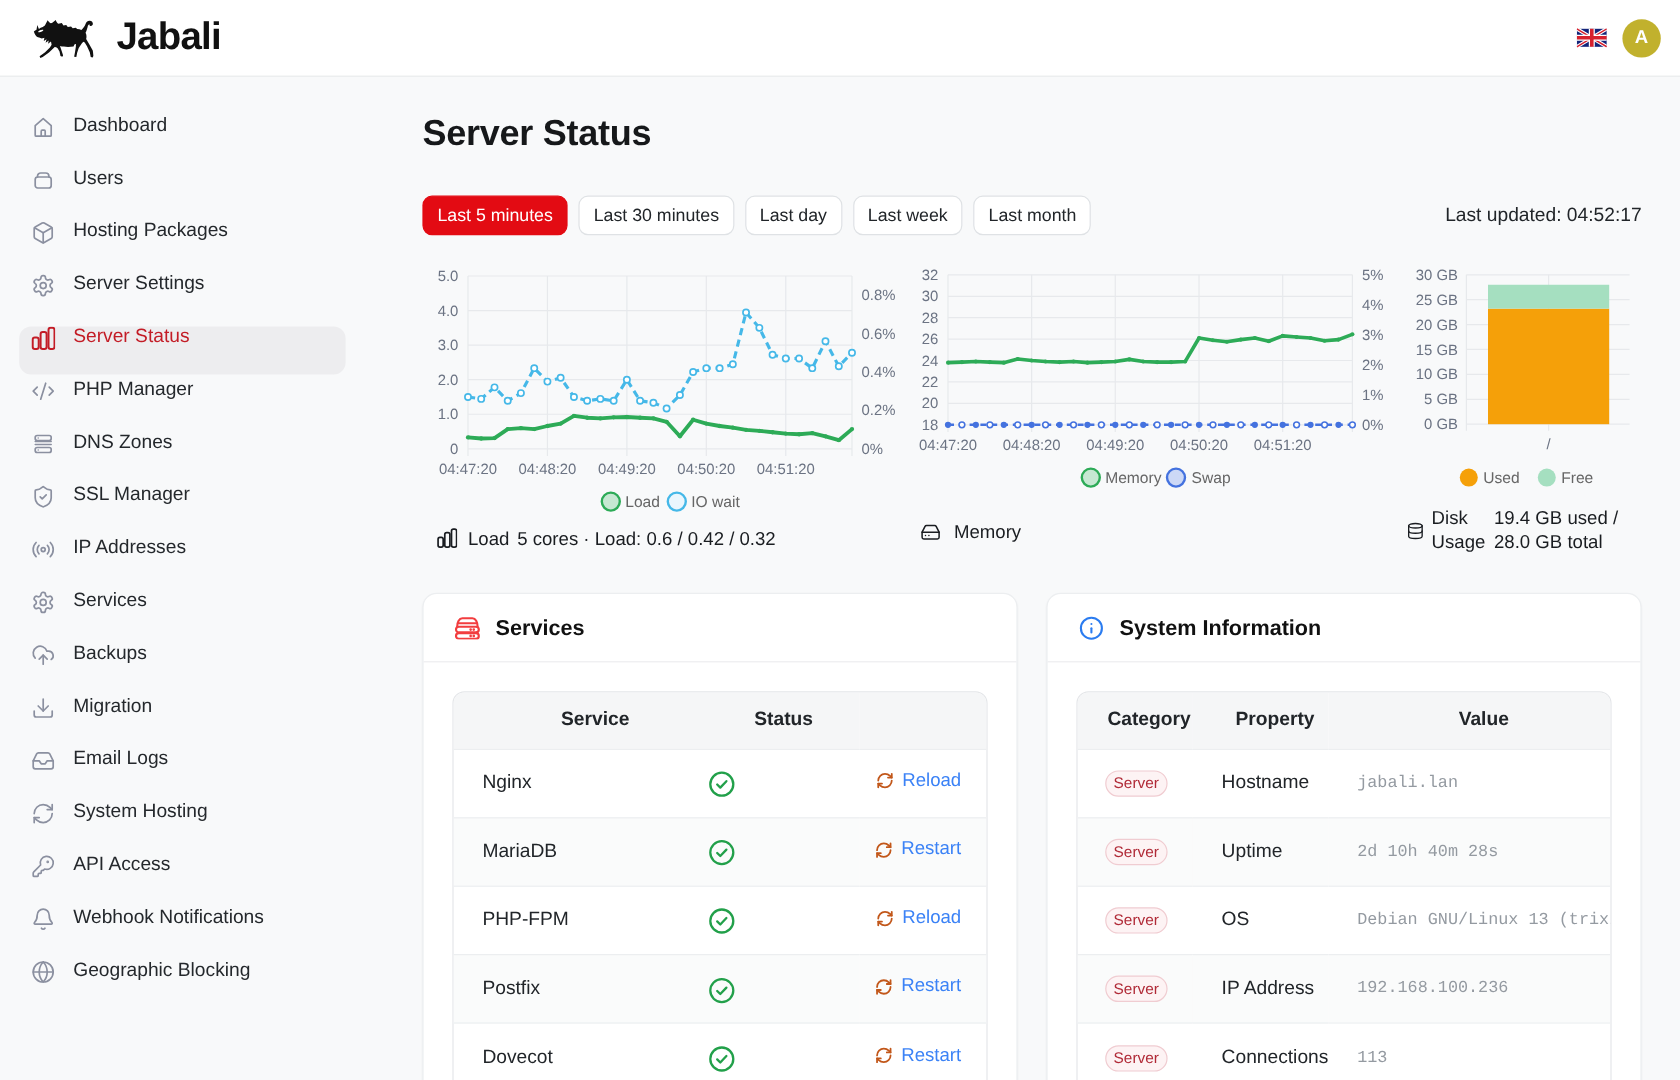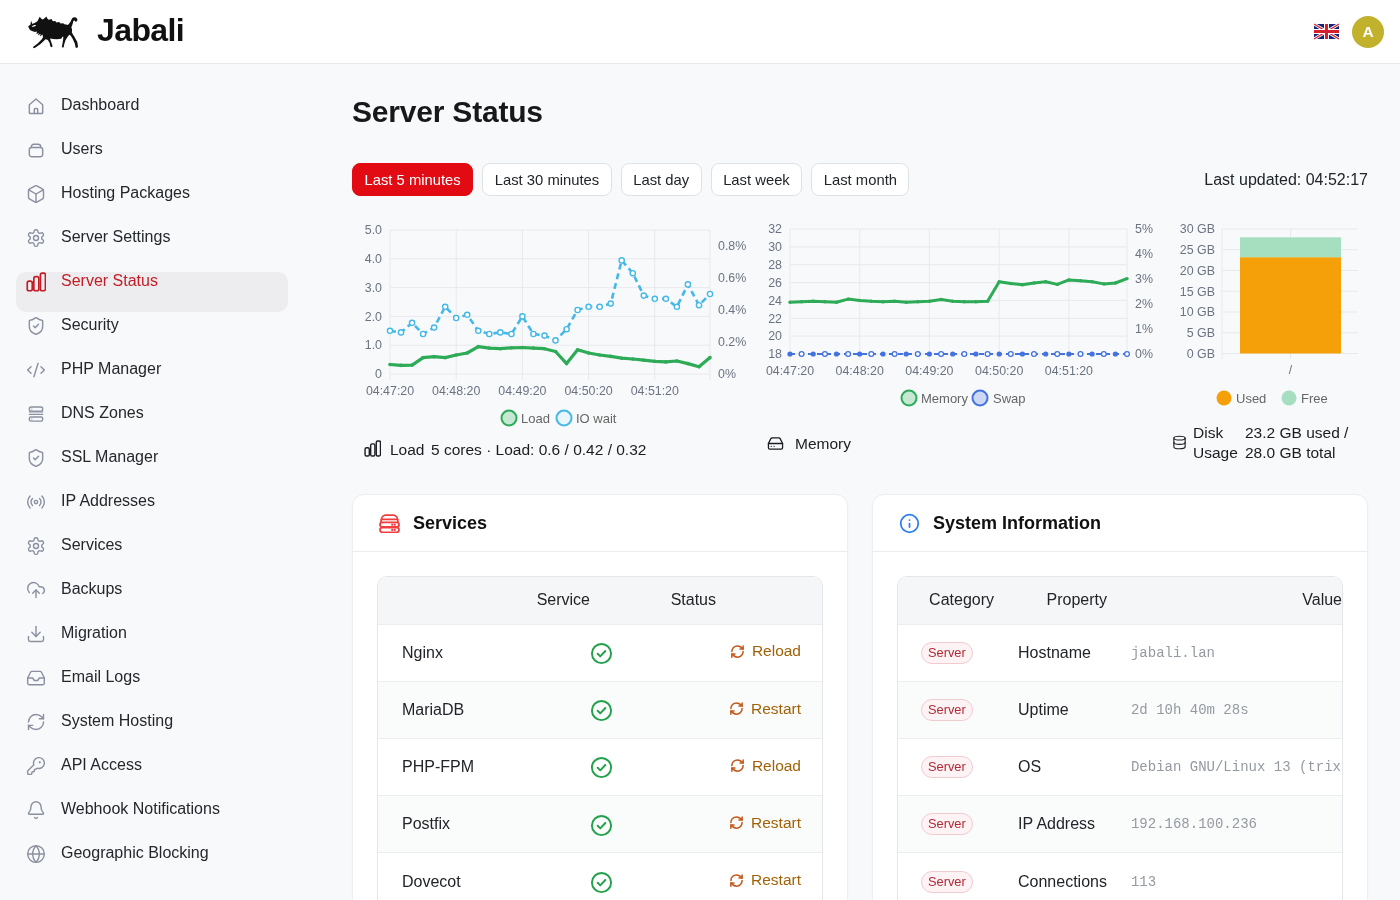--- a/index.html
+++ b/index.html
@@ -22,29 +22,29 @@
 .stat{position:absolute;font-size:15.5px;color:#1a1d21;line-height:20px}
 .stat .ic{position:absolute;line-height:0}
 .stat .lab{position:absolute;white-space:pre-line}
 .stat .val{position:absolute}
 .card{position:absolute;top:494px;width:496px;height:480px;background:#fff;border:1px solid #eceef0;border-radius:12px;box-shadow:0 1px 2px rgba(0,0,0,.04)}
 .card .hd{display:flex;align-items:center;height:57px;padding-left:26px;border-bottom:1px solid #ededef}
 .card .hd .cic{line-height:0;margin-right:13px}
 .card .hd b{font-size:18px;color:#111}
 .twrap{margin:24px;border:1px solid #e4e6e9;border-radius:10px;overflow:hidden}
 table{width:100%;border-collapse:collapse;font-size:16px}
-thead th{height:47px;background:#f5f6f7;text-align:right;font-weight:400;color:#212529}
+thead th{height:47px;background:#f5f6f7;text-align:center;font-weight:700;color:#212529}
 tbody td{height:57.2px;border-top:1px solid #eceef0}
 tbody tr.alt td{background:#fafbfb}
 #svc th:nth-child(1){width:212px;padding-left:24px}
 #svc th:nth-child(2){width:126px}
 #svc td.sn{padding-left:24px}
 #svc td.st svg{display:block;margin-top:2px}
 #svc td.ac{text-align:right;padding-right:21px}
-.lnk{display:inline-flex;align-items:center;gap:7px;color:#a16207;font-size:15.5px}
+.lnk{display:inline-flex;align-items:center;gap:7px;color:#3b82f6;font-size:15.5px}
 #sys th:nth-child(1){width:96px;padding-left:23px}
 #sys th:nth-child(2){width:110px;padding-left:24px}
 #sys th:nth-child(3){padding-left:24px}
 #sys td.cat{padding-left:23px}
 #sys td.pr{padding-left:24px}
 #sys td.val{padding-left:24px;font-family:"Liberation Mono",monospace;font-size:14px;color:#949aa1;white-space:nowrap;overflow:hidden;max-width:219px}
 .badge{display:inline-block;font-size:12.8px;color:#b02a37;background:#fdf3f4;border:1px solid #f0ccd1;border-radius:999px;padding:2px 6px;line-height:1.25}
 </style></head>
 <body>
 <header>
@@ -124,27 +124,20 @@
         </svg></span>
       <span>Server Settings</span>
     </div>
 <div class="active">
       <span class="nic"><svg width="20" height="20" viewBox="0 0 24 24" fill="none" stroke="#c31c26" stroke-width="1.7" stroke-linecap="round" stroke-linejoin="round">
           <rect x="1.5" y="11" width="6" height="11.5" rx="2.2" stroke-width="2"></rect>
           <rect x="9.4" y="5.5" width="6" height="17" rx="2.2" stroke-width="2"></rect>
           <rect x="17.3" y="1.3" width="6" height="21.2" rx="2.2" stroke-width="2"></rect>
         </svg></span>
       <span>Server Status</span>
-    </div>
-<div>
-      <span class="nic"><svg width="20" height="20" viewBox="0 0 24 24" fill="none" stroke="#8b90a0" stroke-width="1.7" stroke-linecap="round" stroke-linejoin="round">
-          <path d="M20 13c0 5-3.5 7.5-7.66 8.95a1 1 0 0 1-.67-.01C7.5 20.5 4 18 4 13V6a1 1 0 0 1 1-1c2 0 4.5-1.2 6.24-2.72a1.17 1.17 0 0 1 1.52 0C14.51 3.81 17 5 19 5a1 1 0 0 1 1 1z"></path>
-          <path d="m9 12 2 2 4-4"></path>
-        </svg></span>
-      <span>Security</span>
     </div>
 <div>
       <span class="nic"><svg width="20" height="20" viewBox="0 0 24 24" fill="none" stroke="#8b90a0" stroke-width="1.7" stroke-linecap="round" stroke-linejoin="round">
           <path d="m18 16 4-4-4-4"></path>
           <path d="m6 8-4 4 4 4"></path>
           <path d="m14.5 4-5 16"></path>
         </svg></span>
       <span>PHP Manager</span>
     </div>
 <div>
@@ -483,21 +476,21 @@
       </svg></span>
   <span class="lab" style="left:39px;top:11px">Memory</span>
 </div>
 <div class="stat" style="left:1160px;top:423px;width:208px;height:46px">
   <span class="ic" style="left:12px;top:12px"><svg width="15" height="15" viewBox="0 0 24 24" fill="none" stroke="#1a1d21" stroke-width="1.8" stroke-linecap="round" stroke-linejoin="round">
         <ellipse cx="12" cy="5" rx="9" ry="3"></ellipse>
         <path d="M3 5v14a9 3 0 0 0 18 0V5"></path>
         <path d="M3 12a9 3 0 0 0 18 0"></path>
       </svg></span>
   <span class="lab" style="left:33px;top:0px;width:55px">Disk Usage</span>
-  <span class="val" style="left:85px;top:0px;width:120px">23.2 GB used / 28.0 GB total</span>
+  <span class="val" style="left:85px;top:0px;width:120px">19.4 GB used / 28.0 GB total</span>
 </div>
 <div class="card" style="left:352px">
   <div class="hd">
       <span class="cic"><svg width="21" height="19" viewBox="0 0 21 19" fill="none" stroke="#f23d3f" stroke-width="1.8" stroke-linecap="round" stroke-linejoin="round">
           <path d="M2 8.3 C2 4.4 3.7 1.2 6.3 1.2 H14.7 C17.3 1.2 19 4.4 19 8.3"></path>
           <path d="M2.6 5.4 H18.4"></path>
           <rect x="1" y="8.3" width="19" height="4.7" rx="2.35"></rect>
           <rect x="1" y="13.6" width="19" height="4.7" rx="2.35"></rect>
           <path d="M13.2 10.65 h.01 M15.8 10.65 h.01 M13.2 15.95 h.01 M15.8 15.95 h.01" stroke-width="2.2"></path>
         </svg></span>

